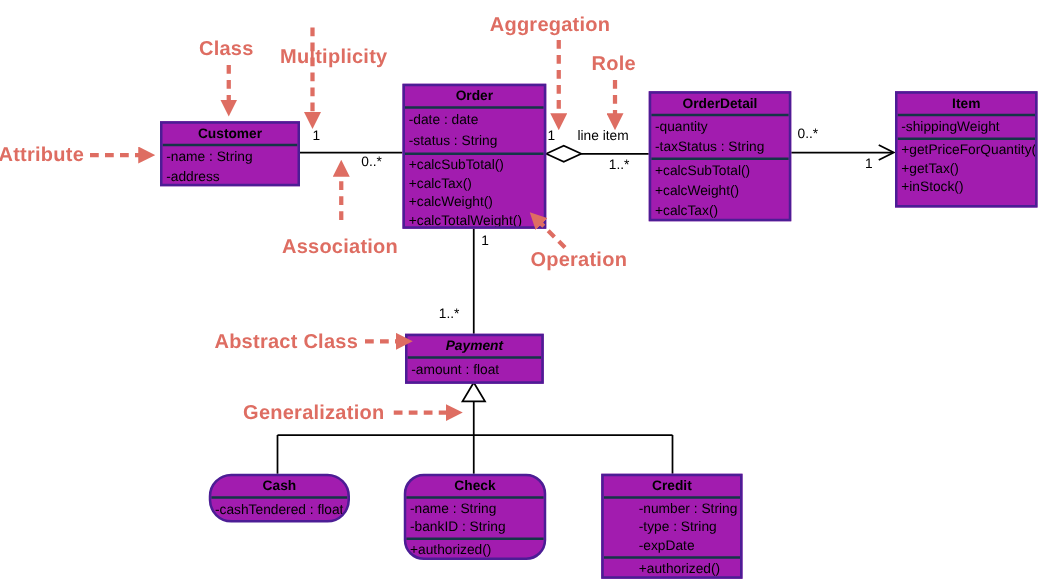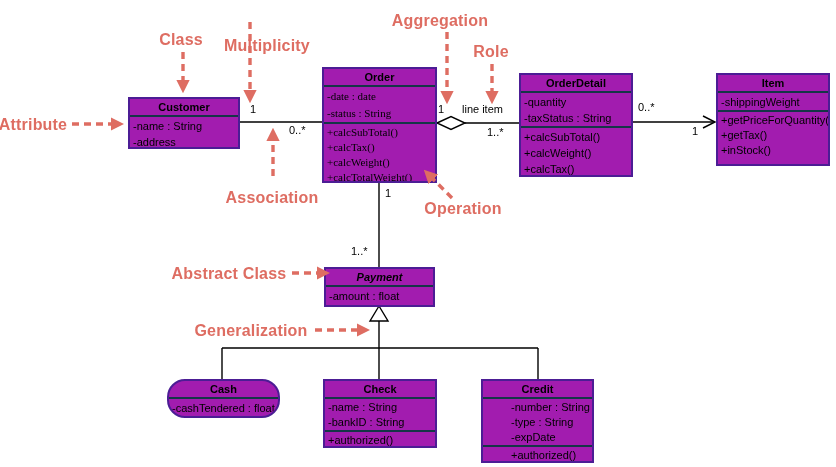--- a/index.html
+++ b/index.html
@@ -22,28 +22,28 @@
     border-bottom:2px solid #143647;white-space:nowrap;
   }
   .cls-title.abstract{font-style:italic;}
   .compartment{padding-top:1px;}
   .compartment.sep{border-bottom:2px solid #143647;}
   .row{padding:0 3px;line-height:16px;white-space:nowrap;}
 
   
   #cls-customer{left:128px;top:97px;width:112px;height:52px;}
   #cls-order{left:322px;top:67px;width:115px;height:116px;}
-  #cls-order .compartment .row{line-height:17px;font-family:Liberation Serif, serif;}
+  #cls-order .compartment .row{line-height:17px;}
   #cls-order .ops .row{line-height:15px;}
   #cls-orderdetail{left:519px;top:73px;width:114px;height:104px;}
   #cls-item{left:716px;top:73px;width:114px;height:93px;}
   #cls-item .ops .row{line-height:15px;}
   #cls-payment{left:324px;top:267px;width:111px;height:40px;}
   #cls-cash{left:167px;top:379px;width:113px;height:39px;border-radius:18px;}
-  #cls-check{left:323px;top:379px;width:114px;height:69px;}
+  #cls-check{left:323px;top:379px;width:114px;height:69px;border-radius:16px;}
   #cls-check .row{line-height:15px;}
   #cls-credit{left:481px;top:379px;width:113px;height:84px;}
   #cls-credit .row{line-height:15px;padding-left:28px;}
 
   
   .mult{
     position:absolute;z-index:3;font-size:11px;color:#000;
     line-height:11px;white-space:nowrap;
   }
   #m-co-1{left:250px;top:104px;}

